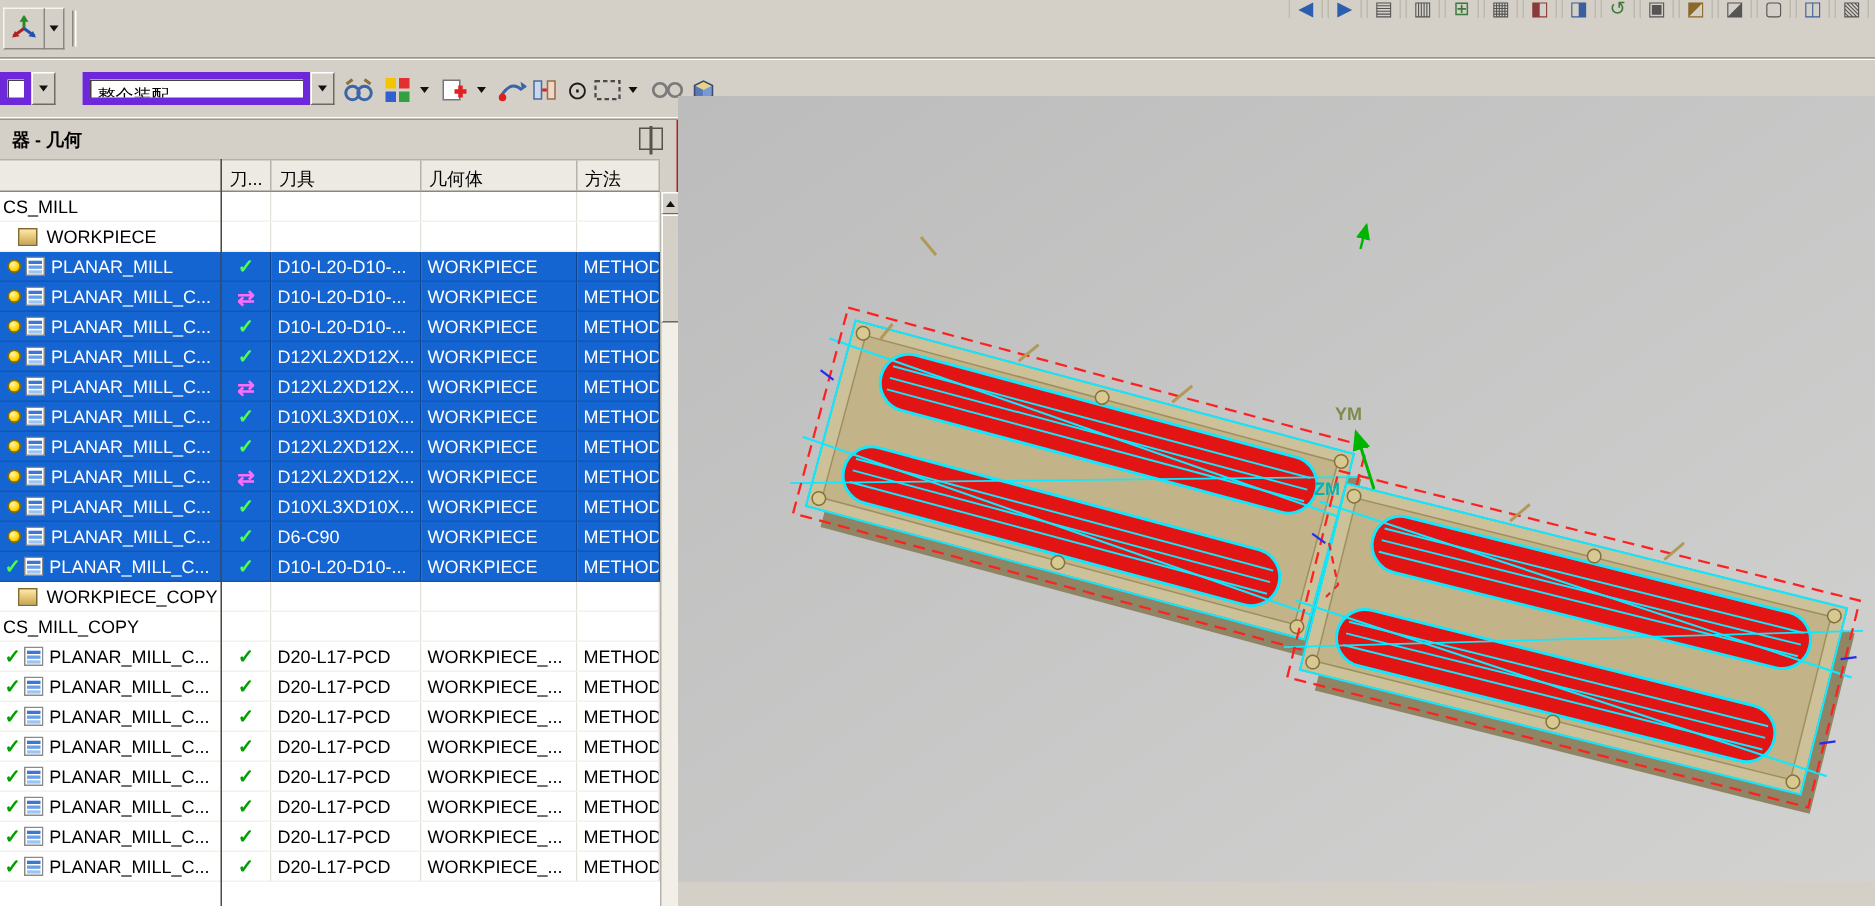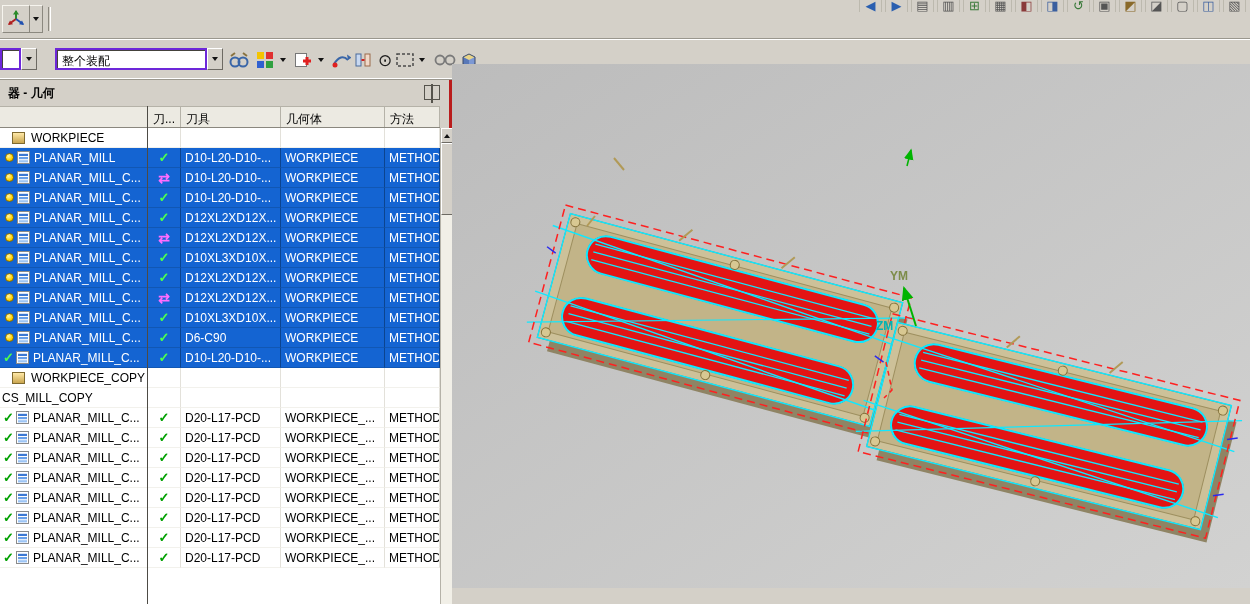--- a/index.html
+++ b/index.html
@@ -18,36 +18,36 @@
   .tri-down.sm{border-left-width:3px;border-right-width:3px;border-top-width:4px}
   .vsep{width:3px;height:24px;margin-left:5px;border-left:1px solid #8b887f;border-right:1px solid #fff}
   #tb-right{position:absolute;right:4px;top:0;height:12px;overflow:hidden;display:flex;gap:3px}
   #tb-right .tbi{width:23px;height:24px;margin-top:-11px;background:#d4d0c8;border:1px solid #bcb9ae;
                  display:flex;align-items:flex-end;justify-content:center;font-size:13px;line-height:13px;padding:0}
 
   
   #asmbar{position:absolute;left:0;top:38px;width:100%;height:42px;border-top:1px solid #9a978e;border-bottom:1px solid #9a978e;
           box-shadow:inset 0 1px 0 #ffffff, inset 0 -1px 0 #ffffff}
   .combo{position:absolute;top:9px;height:22px;display:flex}
-  .combo-field{background:#fff;border:2px solid #6d28d9;box-shadow:inset 1px 1px 0 #44423b;
+  .combo-field{background:#fff;border:5px solid #6d28d9;box-shadow:inset 1px 1px 0 #44423b;
                padding:3px 4px 0 5px;font-size:12px;white-space:nowrap;overflow:hidden;height:22px}
   .combo-arrow{width:16px;height:22px;background:#d4d0c8;border:1px solid;border-color:#fff #6d6a63 #6d6a63 #fff;
                display:flex;align-items:center;justify-content:center;padding:0}
   #combo-filter{left:0}
   #combo-filter .combo-field{width:21px}
   #combo-scope{left:55px}
   #combo-scope .combo-field{width:152px}
   .abtn{position:absolute;top:8px;width:26px;height:26px;background:transparent;border:none;
         display:flex;align-items:center;justify-content:center;padding:0}
   .addd{position:absolute;top:8px;width:12px;height:26px;background:transparent;border:none;
         display:flex;align-items:center;justify-content:center;padding:0}
   .wave-glyph{font-size:17px;line-height:17px;color:#1a1a1a}
 
   
-  #navigator{position:absolute;left:0;top:80px;width:452px;height:524px;background:#d4d0c8;border-right:3px solid #b91c1c}
+  #navigator{position:absolute;left:0;top:80px;width:452px;height:524px;background:#d4d0c8;border-right:1px solid #b91c1c}
   #nav-title{position:absolute;left:0;top:0;width:100%;height:26px;display:flex;align-items:center;padding-left:8px;font-weight:bold}
   #nav-float{position:absolute;right:9px;top:5px;width:16px;height:15px;background:#d4d0c8;border:1px solid #55534c;padding:1px}
   #nav-float .inner{width:100%;height:100%;border:1px solid #55534c;border-top-width:3px}
   #nav-header{position:absolute;left:0;top:26px;width:440px;height:22px;background:#eceae2;display:flex;
               border-top:1px solid #b5b2a8;border-bottom:1px solid #8a877e}
   .hcell{border-right:1px solid #b5b2a8;padding:4px 0 0 5px;font-size:12px;white-space:nowrap;overflow:hidden;height:20px}
   #nav-rows{position:absolute;left:0;top:48px;width:440px;height:476px;background:#fff;overflow:hidden}
   .row{display:flex;height:20px}
   .cell{height:20px;display:flex;align-items:center;white-space:nowrap;overflow:hidden;
         border-right:1px solid #e3e1da;border-bottom:1px solid #f2f1ec;background:#fff}
@@ -249,20 +249,35 @@
       <button id="nav-float"><span class="inner"></span></button>
     </div>
     <div id="nav-header">
         <div class="hcell" style="width: 148px;"></div>
         <div class="hcell" style="width: 33px;">刀...</div>
         <div class="hcell" style="width: 100px;">刀具</div>
         <div class="hcell" style="width: 104px;">几何体</div>
         <div class="hcell" style="width: 55px;">方法</div>
       </div>
     <div id="nav-rows">
+        <div class="row plain">
+          <div class="cell c-name">
+            <span class="nm">CS_MILL</span>
+          </div>
+          <div class="cell c-st"></div>
+          <div class="cell c-tool">
+            <span></span>
+          </div>
+          <div class="cell c-geo">
+            <span></span>
+          </div>
+          <div class="cell c-met">
+            <span></span>
+          </div>
+        </div>
         <div class="row geom">
           <div class="cell c-name">
             <span class="geoicon"></span>
             <span class="nm">WORKPIECE</span>
           </div>
           <div class="cell c-st"></div>
           <div class="cell c-tool">
             <span></span>
           </div>
           <div class="cell c-geo">

